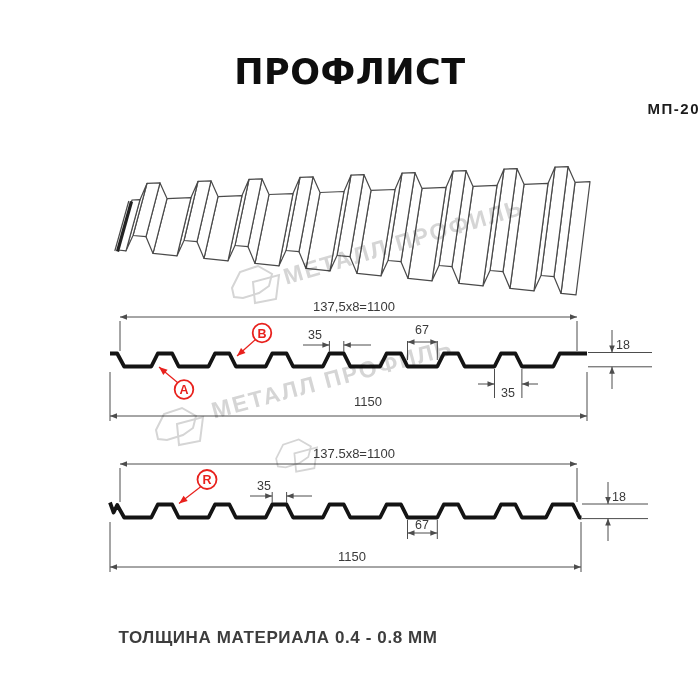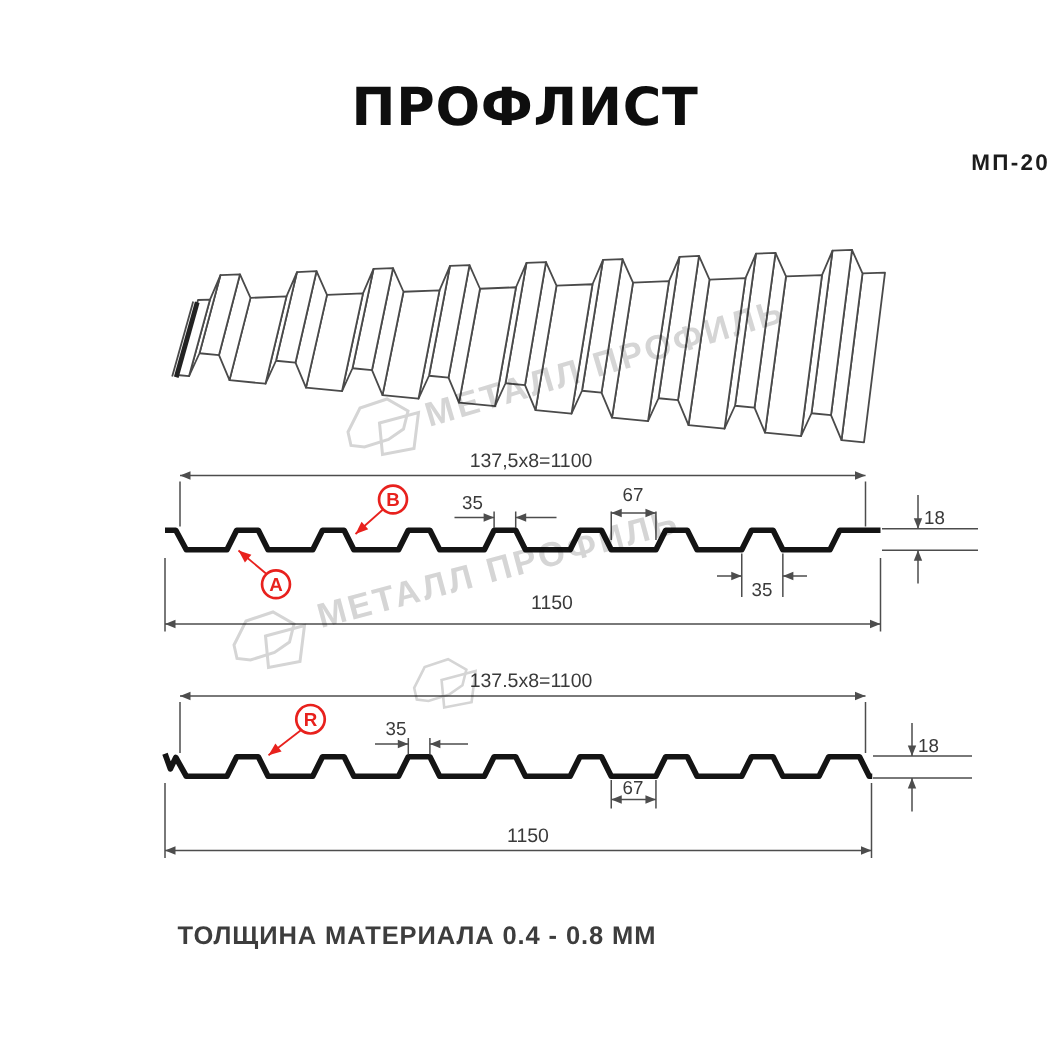--- a/index.html
+++ b/index.html
@@ -3,21 +3,21 @@
 <meta charset="utf-8">
 <style>
   html,body{margin:0;padding:0;background:#fff;}
   .page{position:relative;width:700px;height:700px;background:#fff;overflow:hidden;
         font-family:"Liberation Sans",sans-serif;}
   .title{position:absolute;top:52px;left:0;width:700px;text-align:center;
          font-family:"DejaVu Sans",sans-serif;font-weight:bold;font-size:35px;
          letter-spacing:.5px;color:#0e0e0e;}
   .subtitle{position:absolute;top:100px;left:0;width:700px;text-align:right;
          font-weight:bold;font-size:15px;letter-spacing:1.5px;color:#1c1c1c;}
-  .footer{position:absolute;top:614px;left:0;width:556px;text-align:center;
+  .footer{position:absolute;top:628px;left:0;width:556px;text-align:center;
          font-weight:bold;font-size:17px;letter-spacing:.6px;color:#3d3d3d;}
   svg.drawing{position:absolute;left:0;top:0;}
   .wm{position:absolute;mix-blend-mode:multiply;pointer-events:none;}
   .wm-text{font-weight:bold;font-size:23px;letter-spacing:2px;color:var(--wm,#d5d5d5);
            white-space:nowrap;transform-origin:0 50%;}
   .sheet-face{fill:#fff;stroke:#4a4a4a;stroke-width:1.2;stroke-linejoin:round;}
   .wave{fill:none;stroke:var(--ink,#141414);stroke-width:3.8;stroke-linejoin:round;}
   .dim{stroke:var(--dim,#4d4d4d);stroke-width:1;fill:none;}
   .dimtxt{font-family:"Liberation Sans",sans-serif;font-size:12.5px;fill:#3a3a3a;}
   .dimtxt.big{font-size:13px;}

